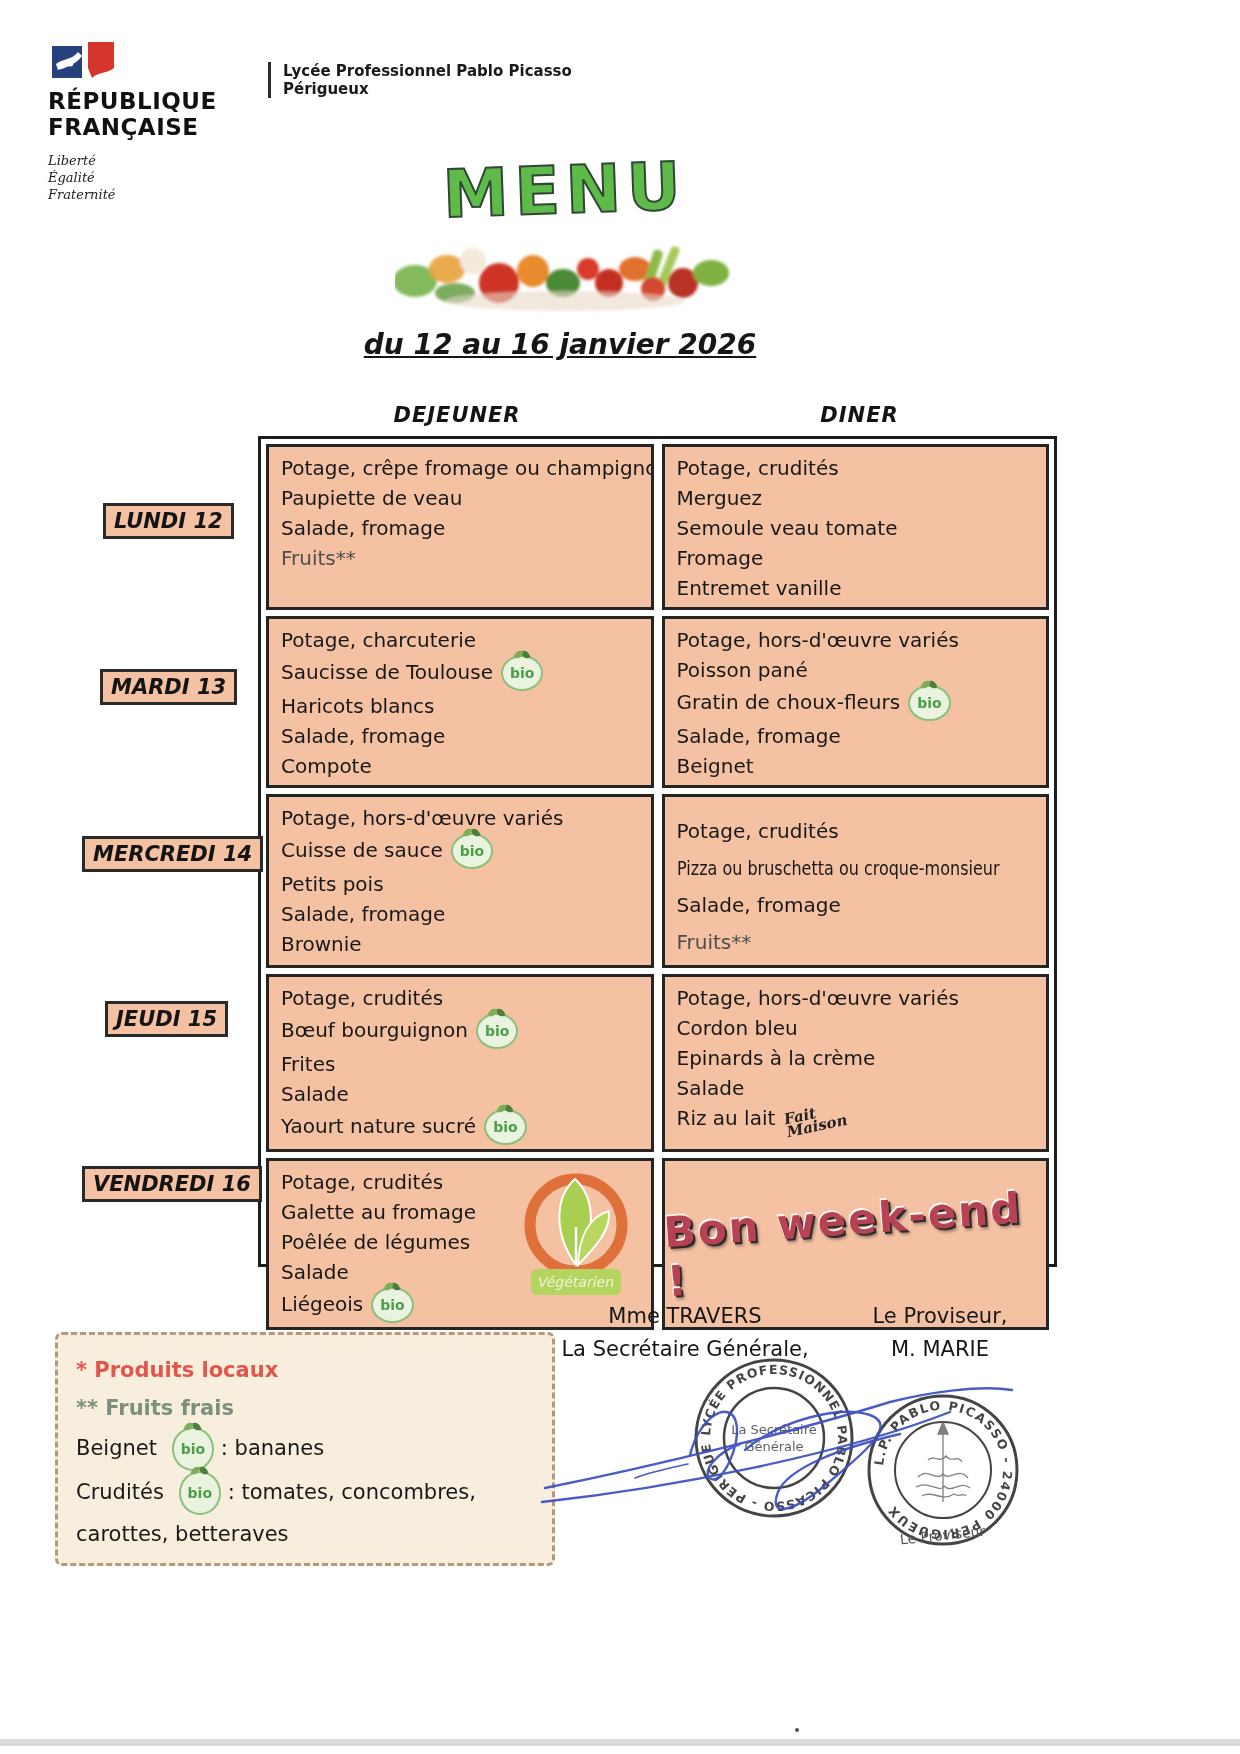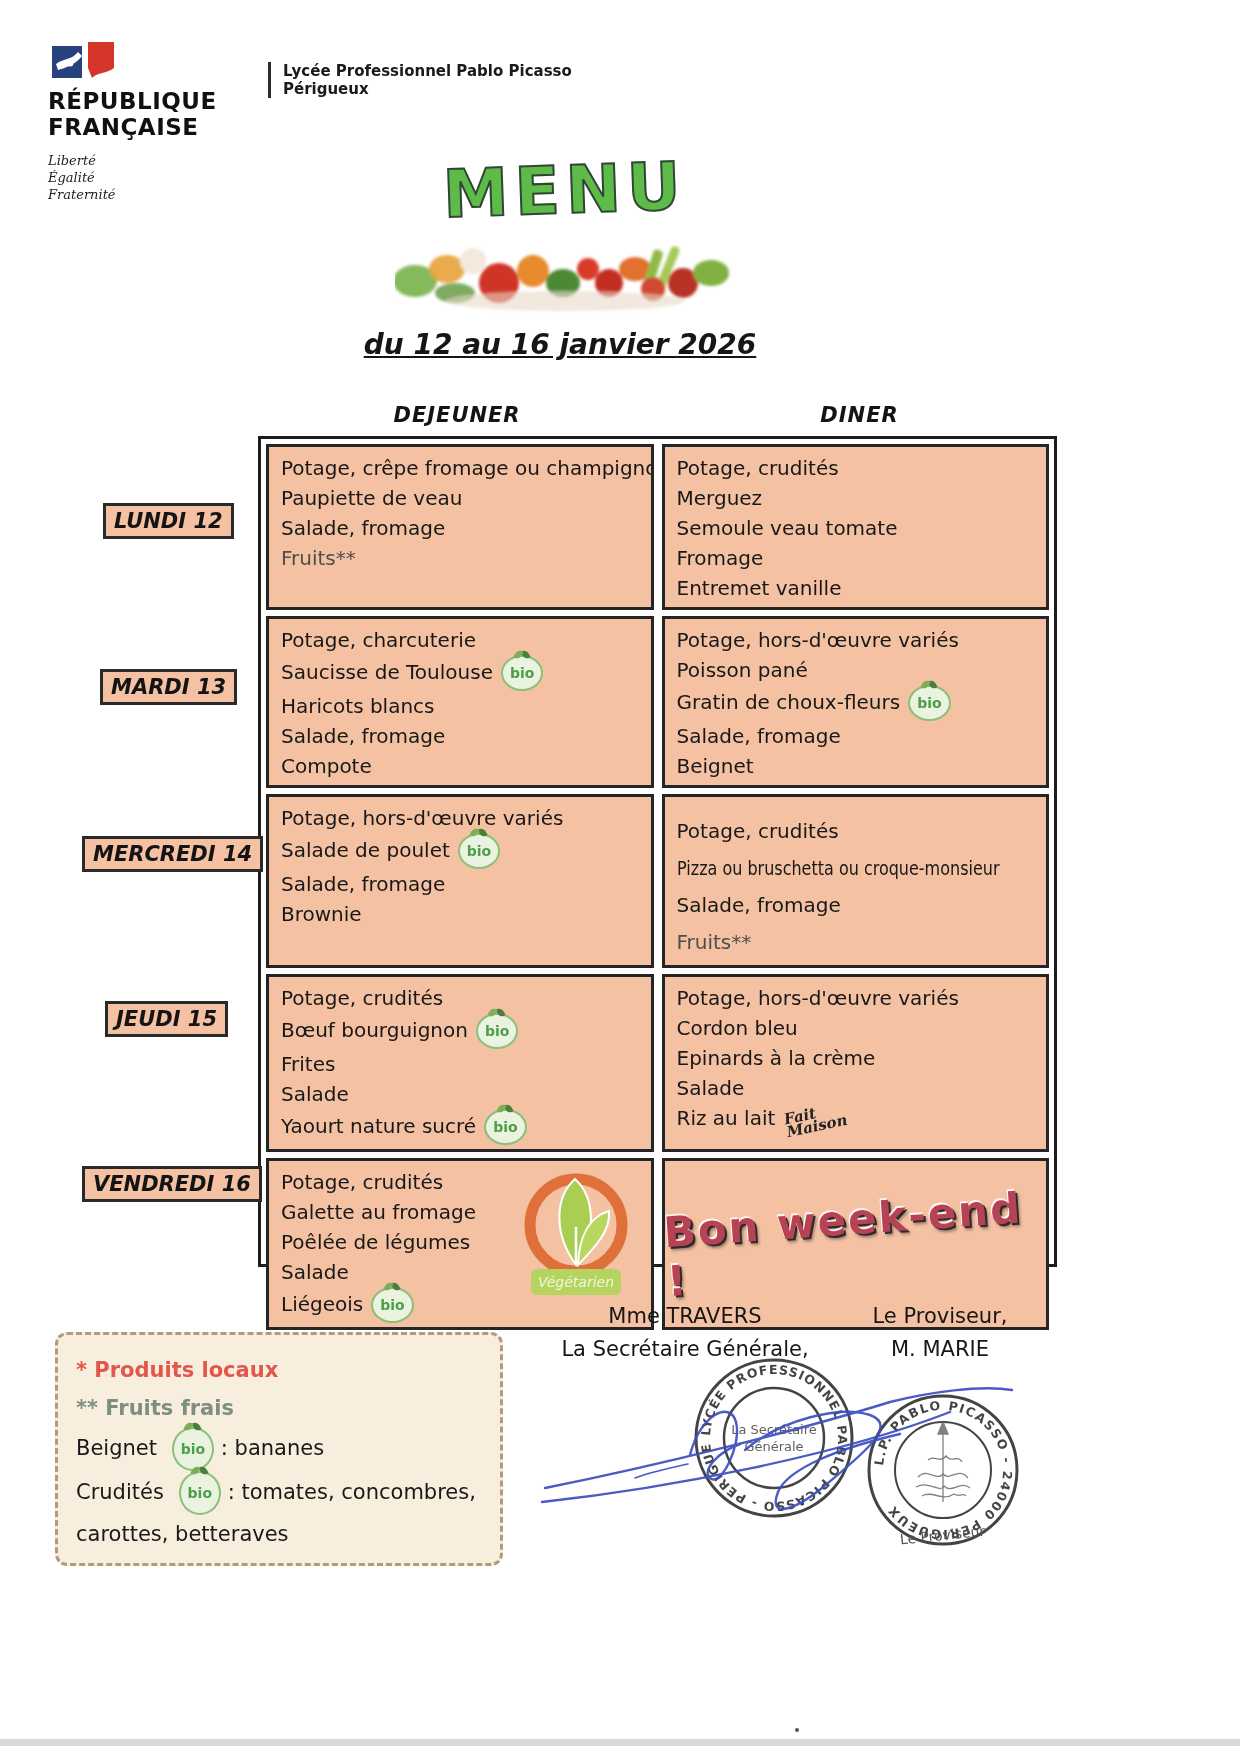--- a/index.html
+++ b/index.html
@@ -55,22 +55,22 @@
   .day-label{position:absolute;background:#f4c1a3;border:3px solid #2a2a2a;padding:3px 8px;
              font-size:21px;font-weight:700;font-style:italic;color:#141414;white-space:nowrap;}
 
   
   .veg-logo{position:absolute;right:14px;top:8px;}
   .bon-weekend{position:absolute;inset:0;display:flex;align-items:center;justify-content:center;}
   .bon-weekend span{font-size:42px;font-weight:700;letter-spacing:2px;color:#b64254;transform:rotate(-4deg);
              text-shadow:-1px -2px 0 rgba(255,255,255,.85),2px 2px 0 #2c2c2c,3px 4px 3px rgba(0,0,0,.35);}
 
   
-  .legend{position:absolute;left:55px;top:1332px;width:448px;height:234px;box-sizing:border-box;
-          background:#f8eedd;border:3px dashed #b49a7c;border-radius:12px;padding:16px 18px;
+  .legend{position:absolute;left:55px;top:1332px;width:500px;height:234px;box-sizing:border-box;
+          background:#f8eedd;border:3px dashed #b49a7c;border-radius:7px;padding:16px 18px;
           font-size:21px;line-height:38px;color:#191919;}
   .legend .lg1{color:#e2574c;font-weight:700;}
   .legend .lg2{color:#7d9080;font-weight:700;}
 
   
   .sig-left{position:absolute;left:535px;top:1300px;width:300px;text-align:center;font-size:21px;line-height:33px;color:#161616;}
   .sig-right{position:absolute;left:845px;top:1300px;width:190px;text-align:center;font-size:21px;line-height:33px;color:#161616;}
   .stamp{position:absolute;opacity:.88;}
   .stamp-left{left:688px;top:1352px;}
   .stamp-right{left:858px;top:1382px;}
@@ -169,21 +169,22 @@
           <div class="menu-line"><span>Potage, hors-d'œuvre variés</span></div>
           <div class="menu-line"><span>Poisson pané</span></div>
           <div class="menu-line"><span>Gratin de choux-fleurs</span><span class="bio-badge">bio</span></div>
           <div class="menu-line"><span>Salade, fromage</span></div>
           <div class="menu-line"><span>Beignet</span></div>
         </div>
     </div>
     <div class="menu-row">
       <div class="menu-cell">
           <div class="menu-line"><span>Potage, hors-d'œuvre variés</span></div>
-          <div class="menu-line"><span>Salade de poulet</span><span class="bio-badge">bio</span></div>
+          <div class="menu-line"><span>Cuisse de sauce</span><span class="bio-badge">bio</span></div>
+          <div class="menu-line"><span>Petits pois</span></div>
           <div class="menu-line"><span>Salade, fromage</span></div>
           <div class="menu-line"><span>Brownie</span></div>
         </div>
       <div class="menu-cell spread">
           <div class="menu-line"><span>Potage, crudités</span></div>
           <div class="menu-line condensed"><span>Pizza ou bruschetta ou croque-monsieur</span></div>
           <div class="menu-line"><span>Salade, fromage</span></div>
           <div class="menu-line muted"><span>Fruits**</span></div>
         </div>
     </div>

